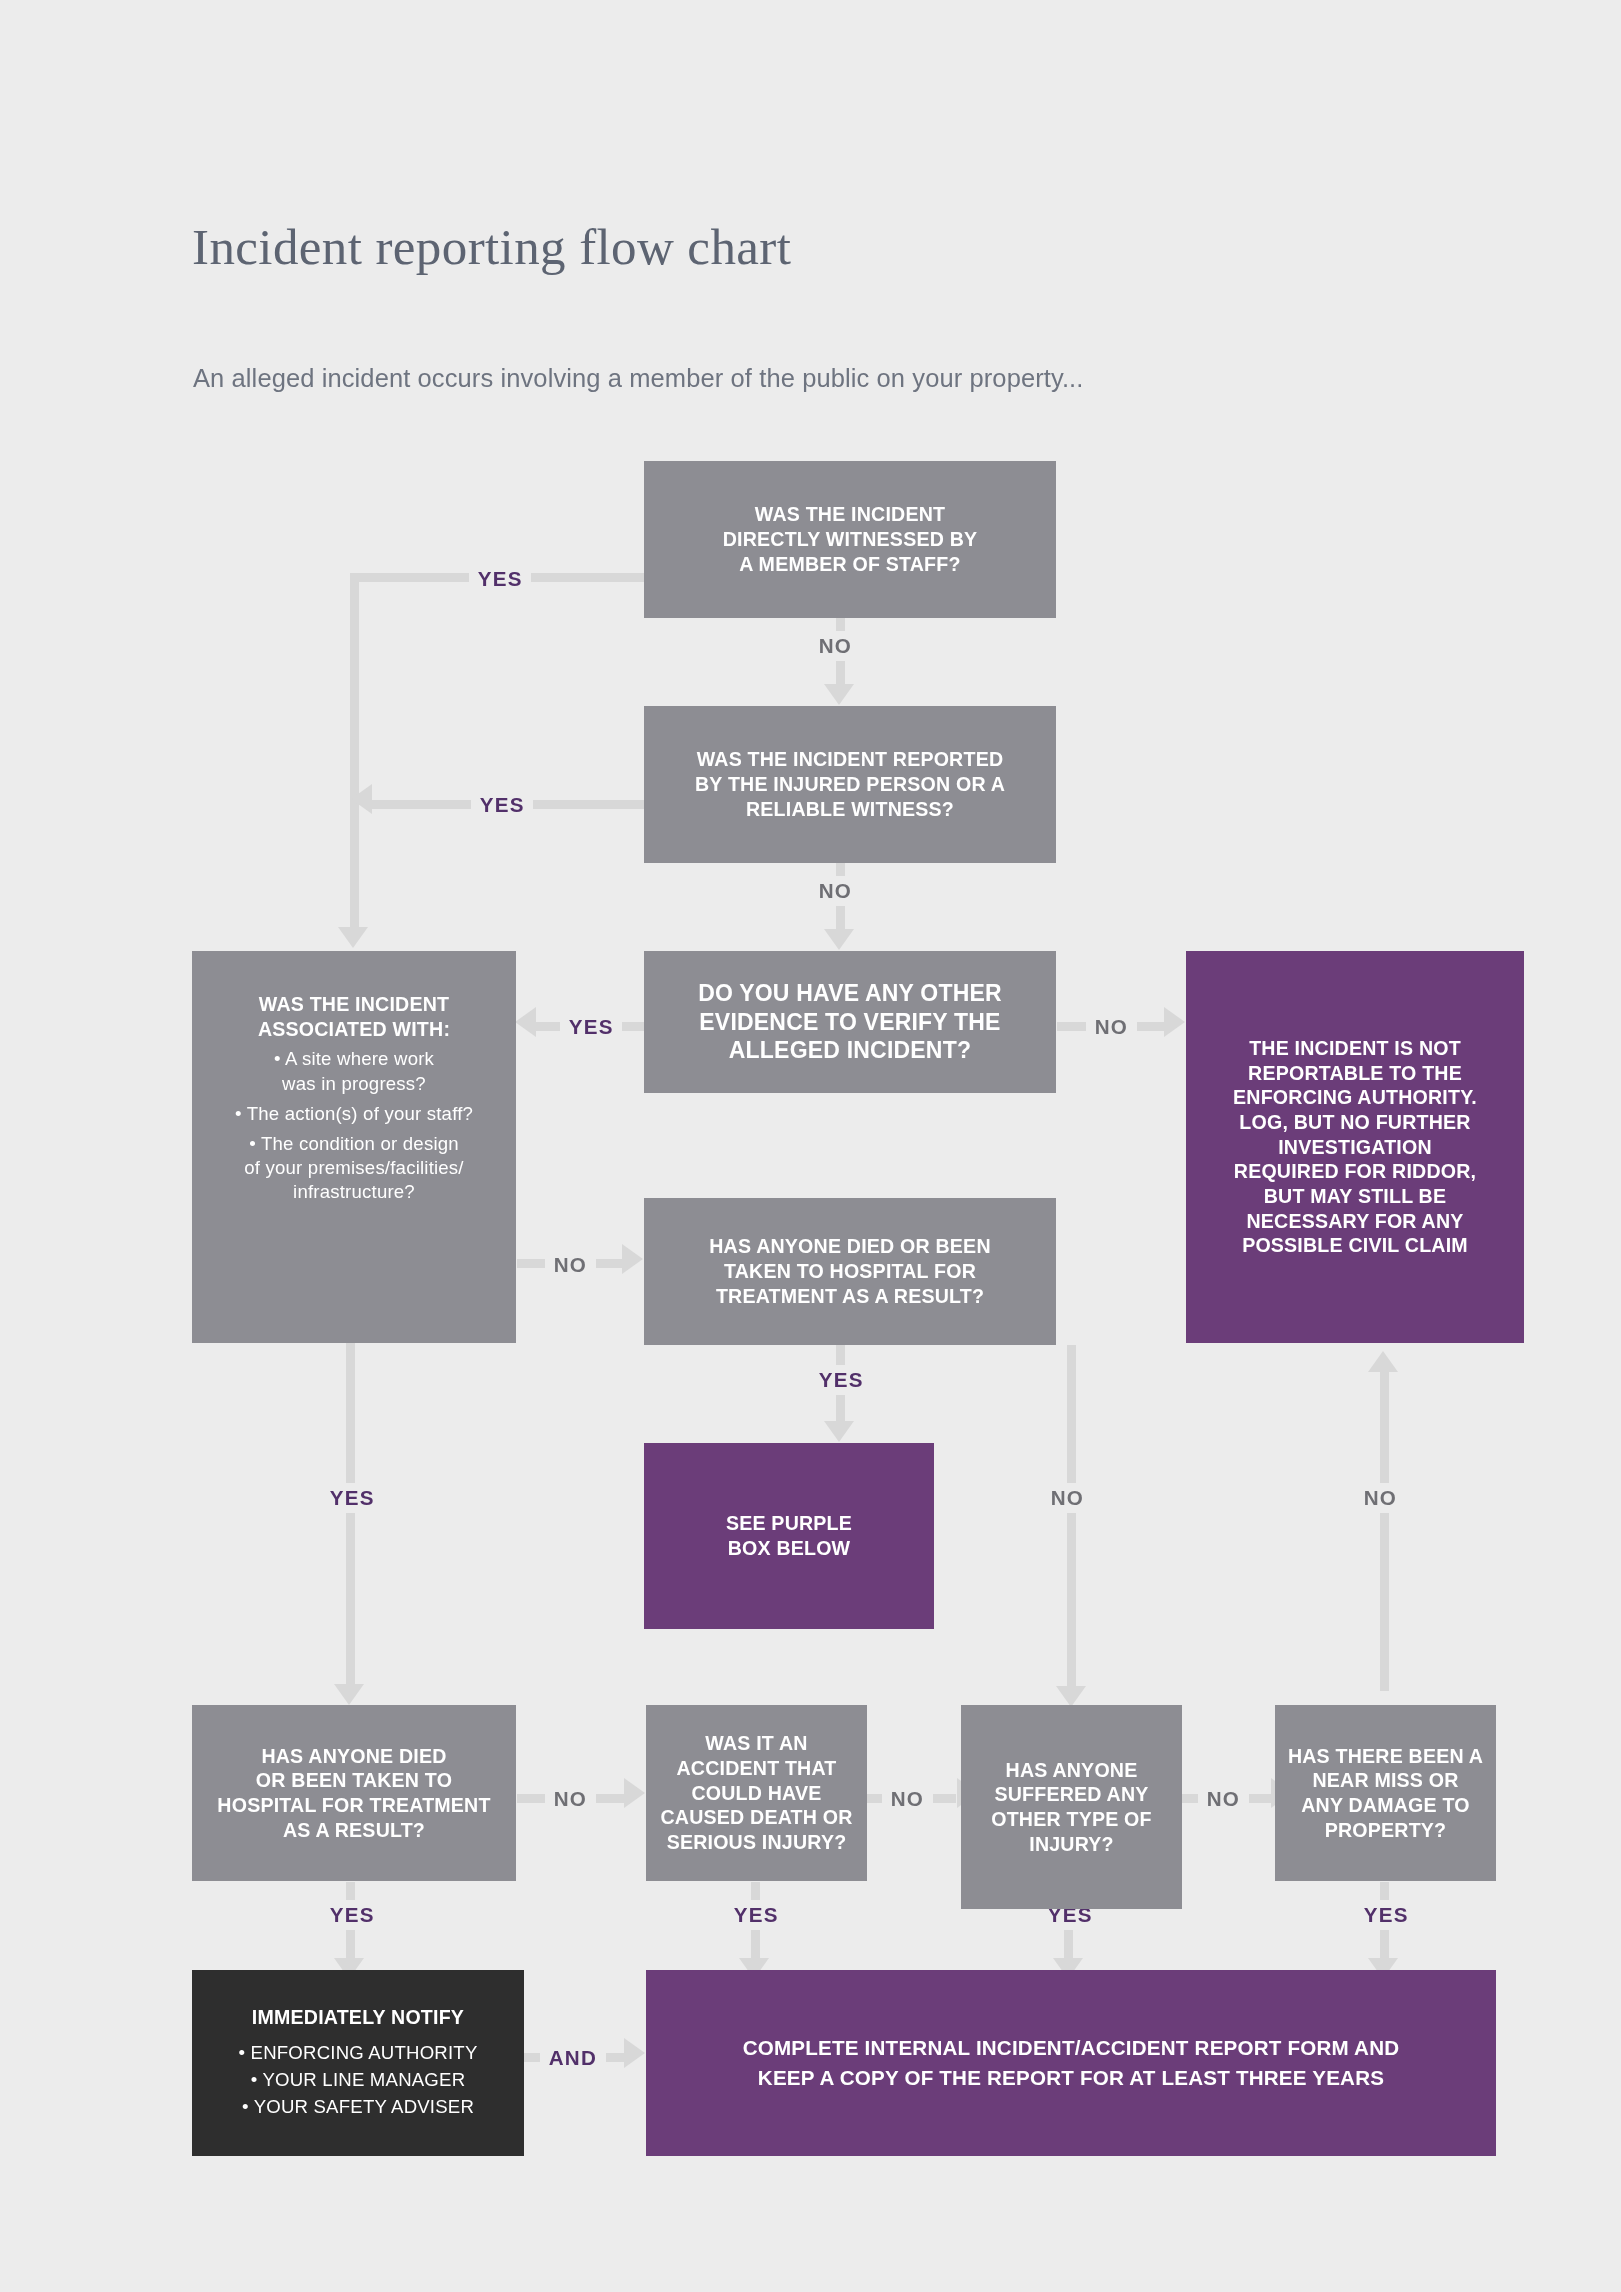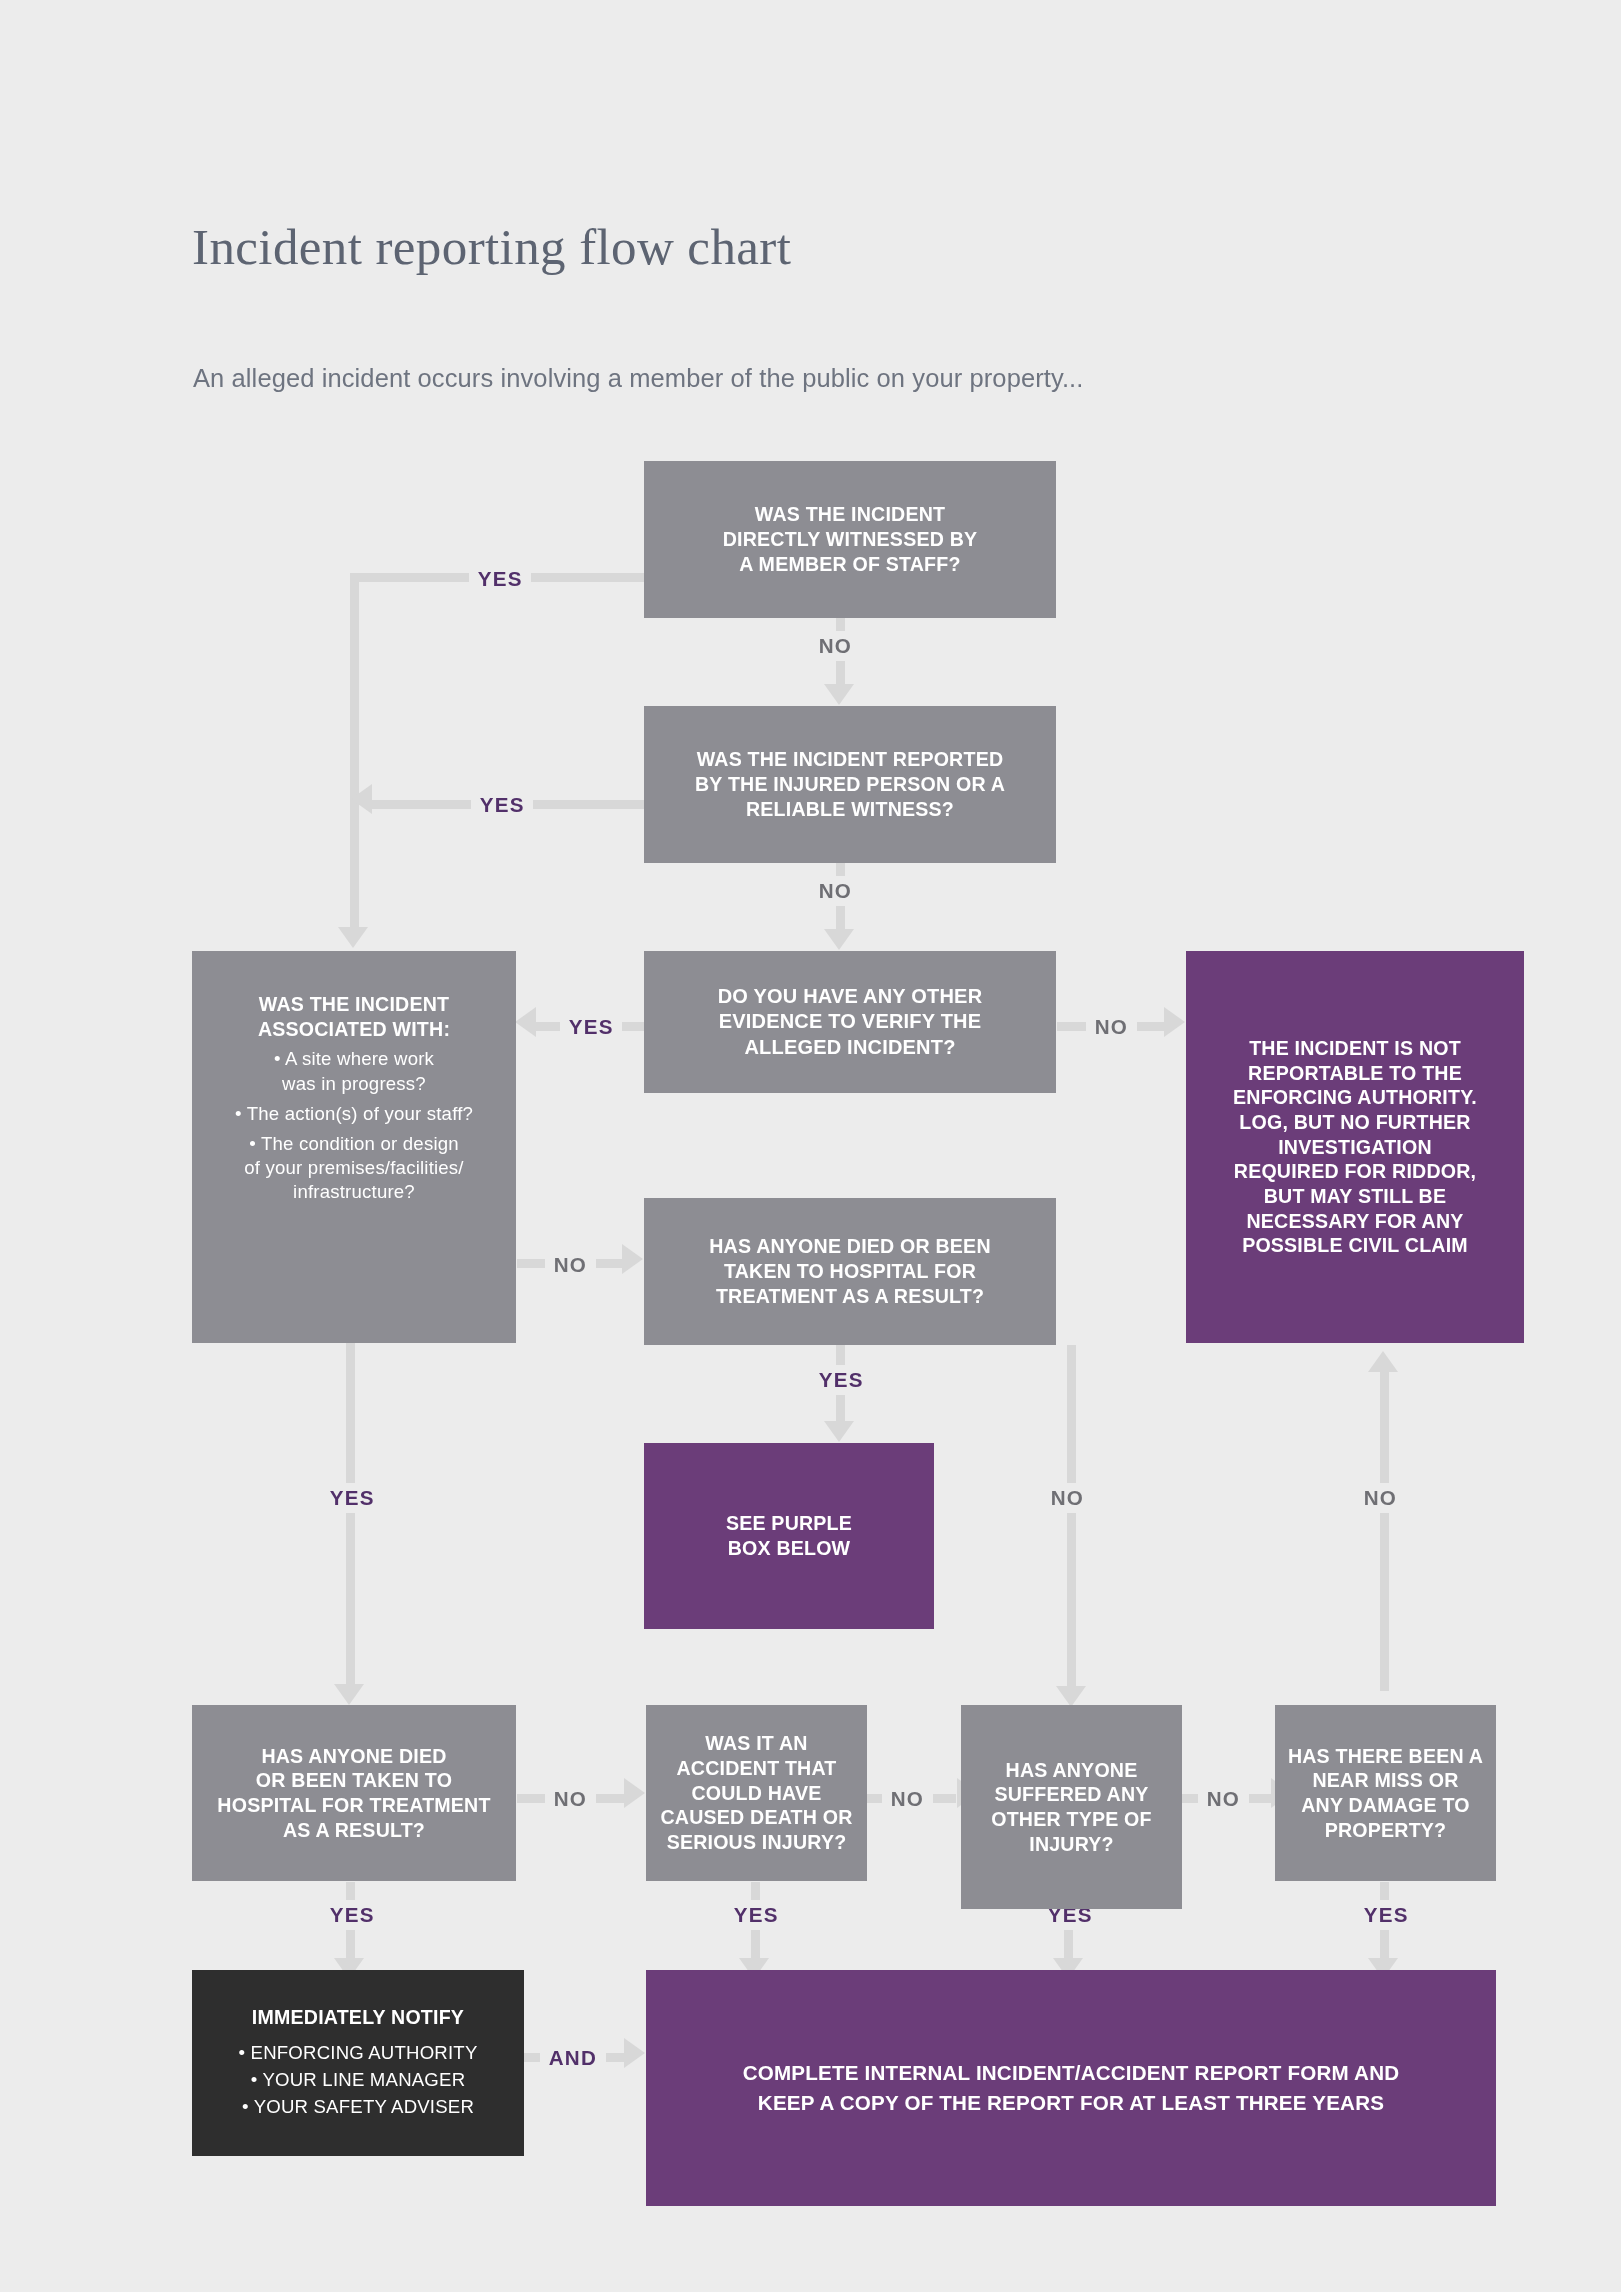--- a/index.html
+++ b/index.html
@@ -185,21 +185,21 @@
 
   <div class="box grey" style="left:644px; top:706px; width:412px; height:157px;">
     <div class="headline" style="font-size:19.6px;">
       <div>WAS THE INCIDENT REPORTED</div>
       <div>BY THE INJURED PERSON OR A</div>
       <div>RELIABLE WITNESS?</div>
     </div>
   </div>
 
   <div class="box grey" style="left:644px; top:951px; width:412px; height:142px;">
-    <div class="headline" style="font-size:20px;">
+    <div class="headline" style="font-size:23px;">
       <div>DO YOU HAVE ANY OTHER</div>
       <div>EVIDENCE TO VERIFY THE</div>
       <div>ALLEGED INCIDENT?</div>
     </div>
   </div>
 
   <div class="box grey" style="left:192px; top:951px; width:324px; height:392px; justify-content:flex-start; padding-top:41px;">
     <div class="headline" style="font-size:19.6px;">
       <div>WAS THE INCIDENT</div>
       <div>ASSOCIATED WITH:</div>
@@ -292,21 +292,21 @@
     <div class="headline" style="font-size:19.6px; margin-bottom:9.8px;">
       <div>IMMEDIATELY NOTIFY</div>
     </div>
     <div class="bullets" style="font-size:18.6px; line-height:1.45;">
       <div>• ENFORCING AUTHORITY</div>
       <div>• YOUR LINE MANAGER</div>
       <div>• YOUR SAFETY ADVISER</div>
     </div>
   </div>
 
-  <div class="box purple" style="left:646px; top:1970px; width:850px; height:236px;">
+  <div class="box purple" style="left:646px; top:1970px; width:850px; height:186px;">
     <div class="headline" style="font-size:20.6px; line-height:1.45;">
       <div>COMPLETE INTERNAL INCIDENT/ACCIDENT REPORT FORM AND</div>
       <div>KEEP A COPY OF THE REPORT FOR AT LEAST THREE YEARS</div>
     </div>
   </div>
 
 </div>
 
 
 </body></html>

